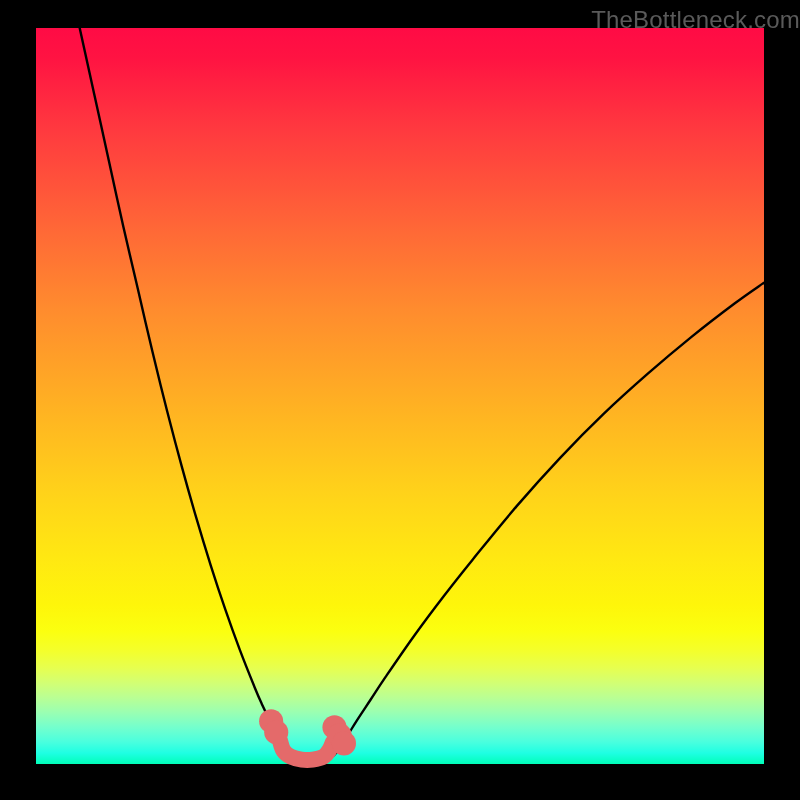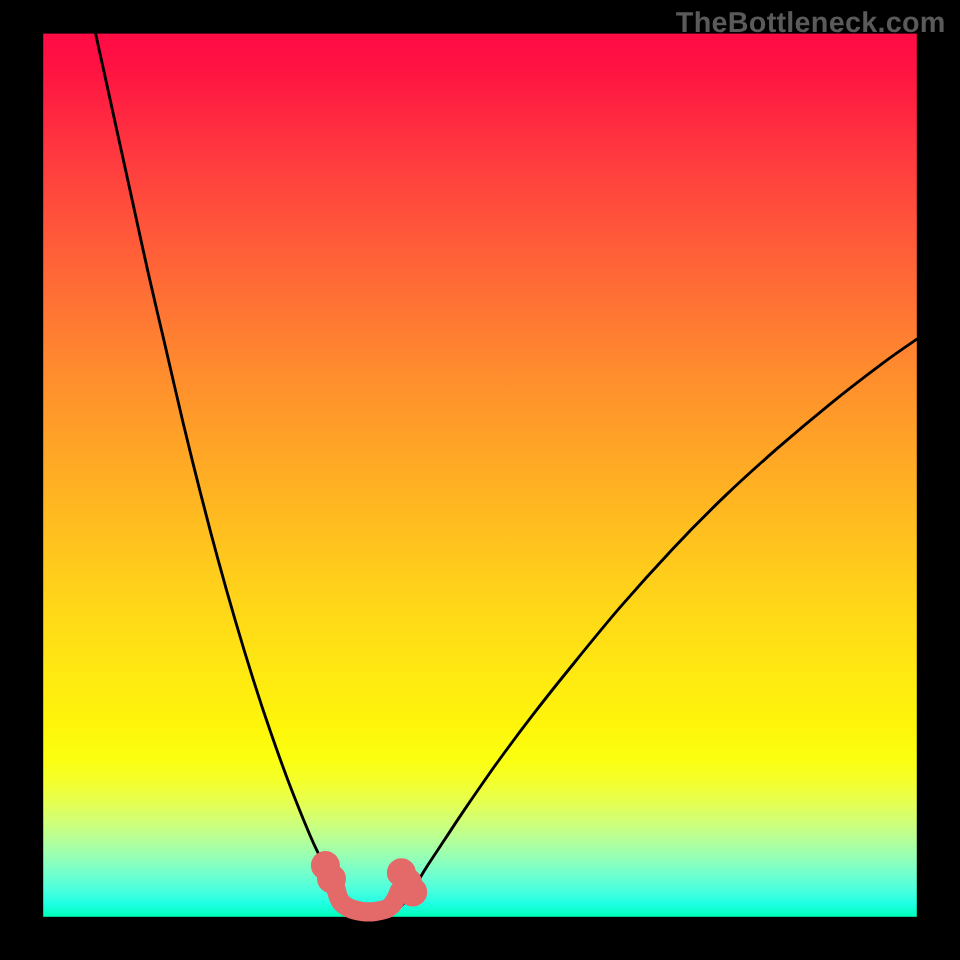--- a/index.html
+++ b/index.html
@@ -45,24 +45,24 @@
       #9affb2 93%,
       #74ffcd 95%,
       #4affde 97%,
       #1fffe3 98.5%,
       #00ffb9 100%
     );
   }
   .watermark {
     position: absolute;
     top: 6px;
-    right: 12px;
+    right: 0;
     color: #5a5a5a;
     font-size: 24px;
-    font-weight: 700;
+    font-weight: 400;
     letter-spacing: 0.2px;
     user-select: none;
     text-align: center;
   }
   svg.curves {
     position: absolute;
     left: 0;
     top: 0;
     width: 728px;
     height: 736px;

